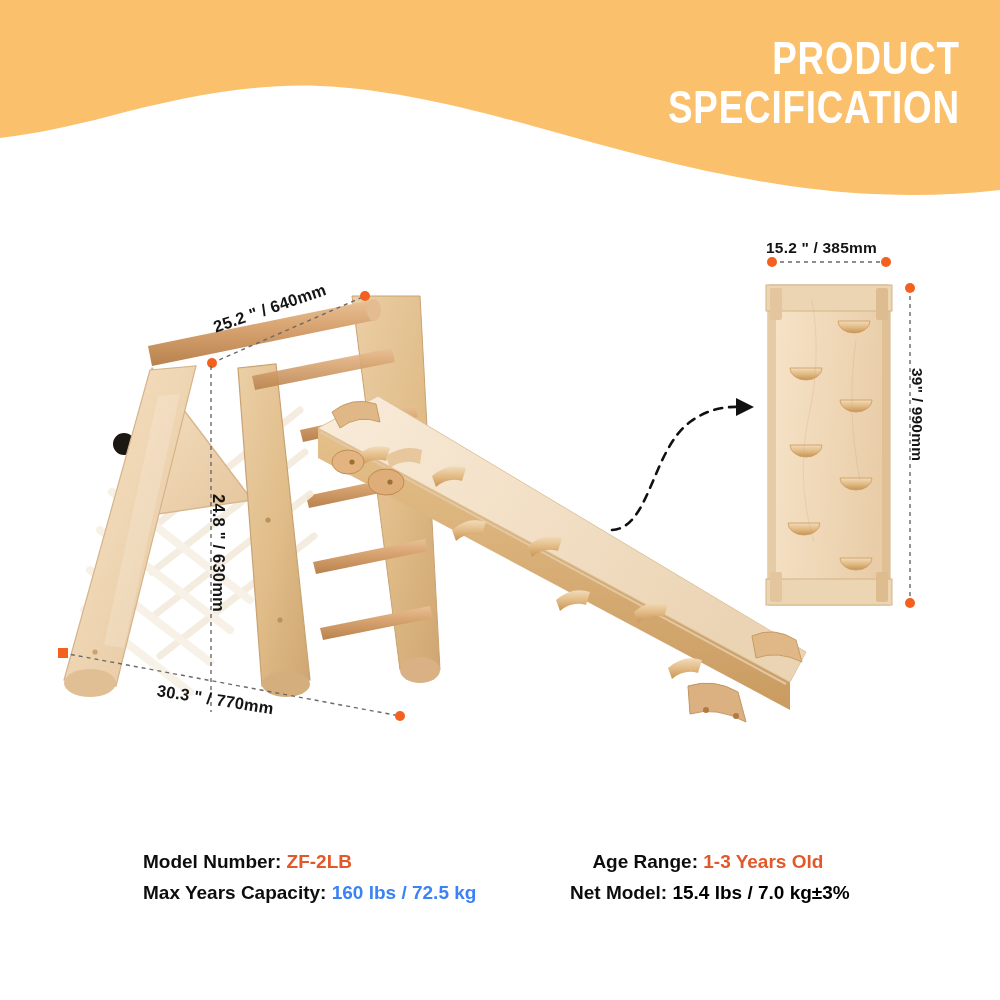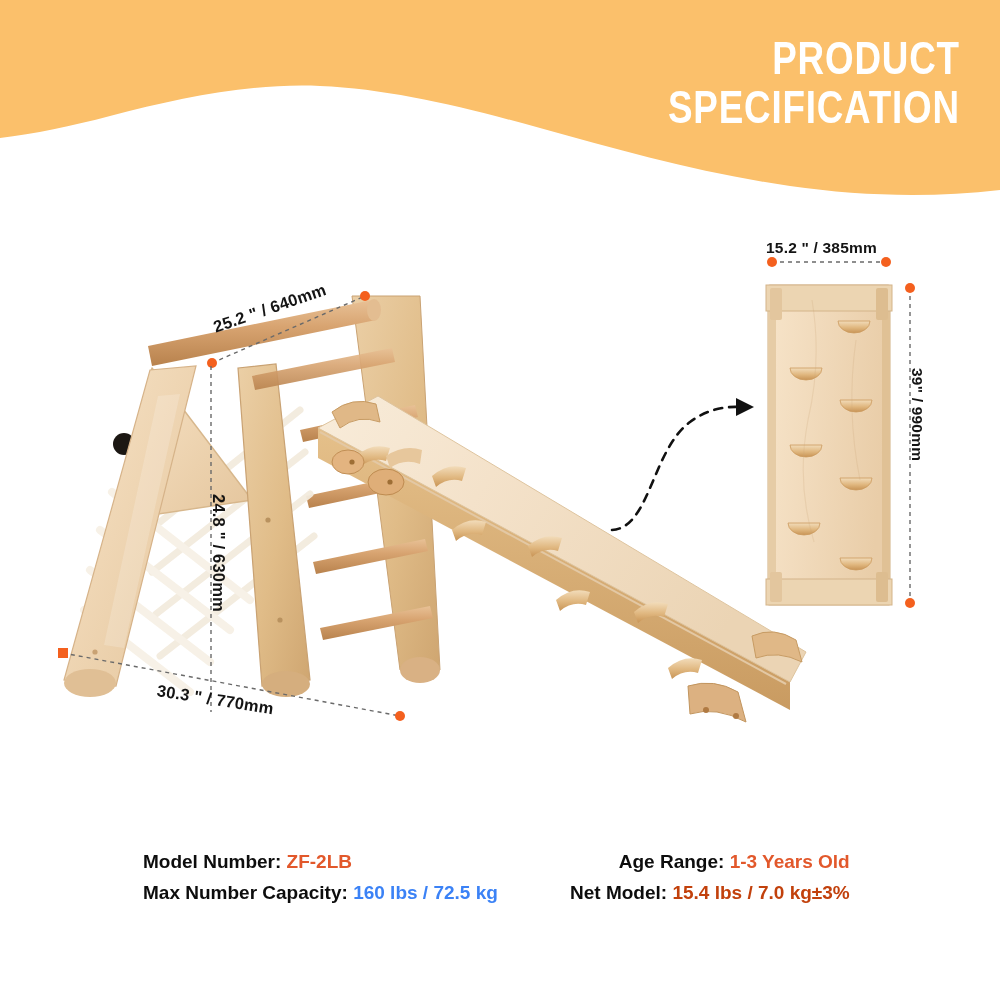--- a/index.html
+++ b/index.html
@@ -50,21 +50,21 @@
   #dim-height{left:926px;top:368px;font-size:15.5px;transform:rotate(90deg);transform-origin:0 0;}
 
   
   .specs{position:absolute;left:0;top:846px;width:1000px;height:80px;}
   .spec-col{position:absolute;top:0;}
   .spec-col.left{left:143px;text-align:left;}
   .spec-col.right{left:566px;text-align:left;}
   .spec-row{
     font-size:19px;line-height:31px;font-weight:bold;color:#0d0d0d;white-space:nowrap;
   }
-  .spec-col.right .spec-row{text-align:right;}
+  .spec-col.right .spec-row{text-align:center;}
   .spec-col.right .r1{padding-left:0px;}
   .spec-col.right .r2{padding-left:4px;}
   .spec-val{color:#E2582B;}
 </style>
 </head>
 <body>
 
 <div id="stage">
 
   <div class="banner">
@@ -286,31 +286,31 @@
   <div class="dim" id="dim-height">39" / 990mm</div>
 
   <div class="specs">
 
     <div class="spec-col left">
       <div class="spec-row">
         <span>Model Number:</span>
         <span class="spec-val" style="color: rgb(226, 88, 43);">ZF-2LB</span>
       </div>
       <div class="spec-row">
-        <span>Max Number Capacity:</span>
+        <span>Max Years Capacity:</span>
         <span class="spec-val" style="color: #3b82f6;">160 lbs / 72.5 kg</span>
       </div>
     </div>
 
     <div class="spec-col right">
       <div class="spec-row r1">
         <span>Age Range:</span>
         <span class="spec-val" style="color: rgb(226, 88, 43);">1-3 Years Old</span>
       </div>
       <div class="spec-row r2">
         <span>Net Model:</span>
-        <span class="spec-val" style="color: #c2410c;">15.4 lbs / 7.0 kg±3%</span>
+        <span class="spec-val" style="color: #000000;">15.4 lbs / 7.0 kg±3%</span>
       </div>
     </div>
 
   </div>
 
 </div>
 
 </body></html>

